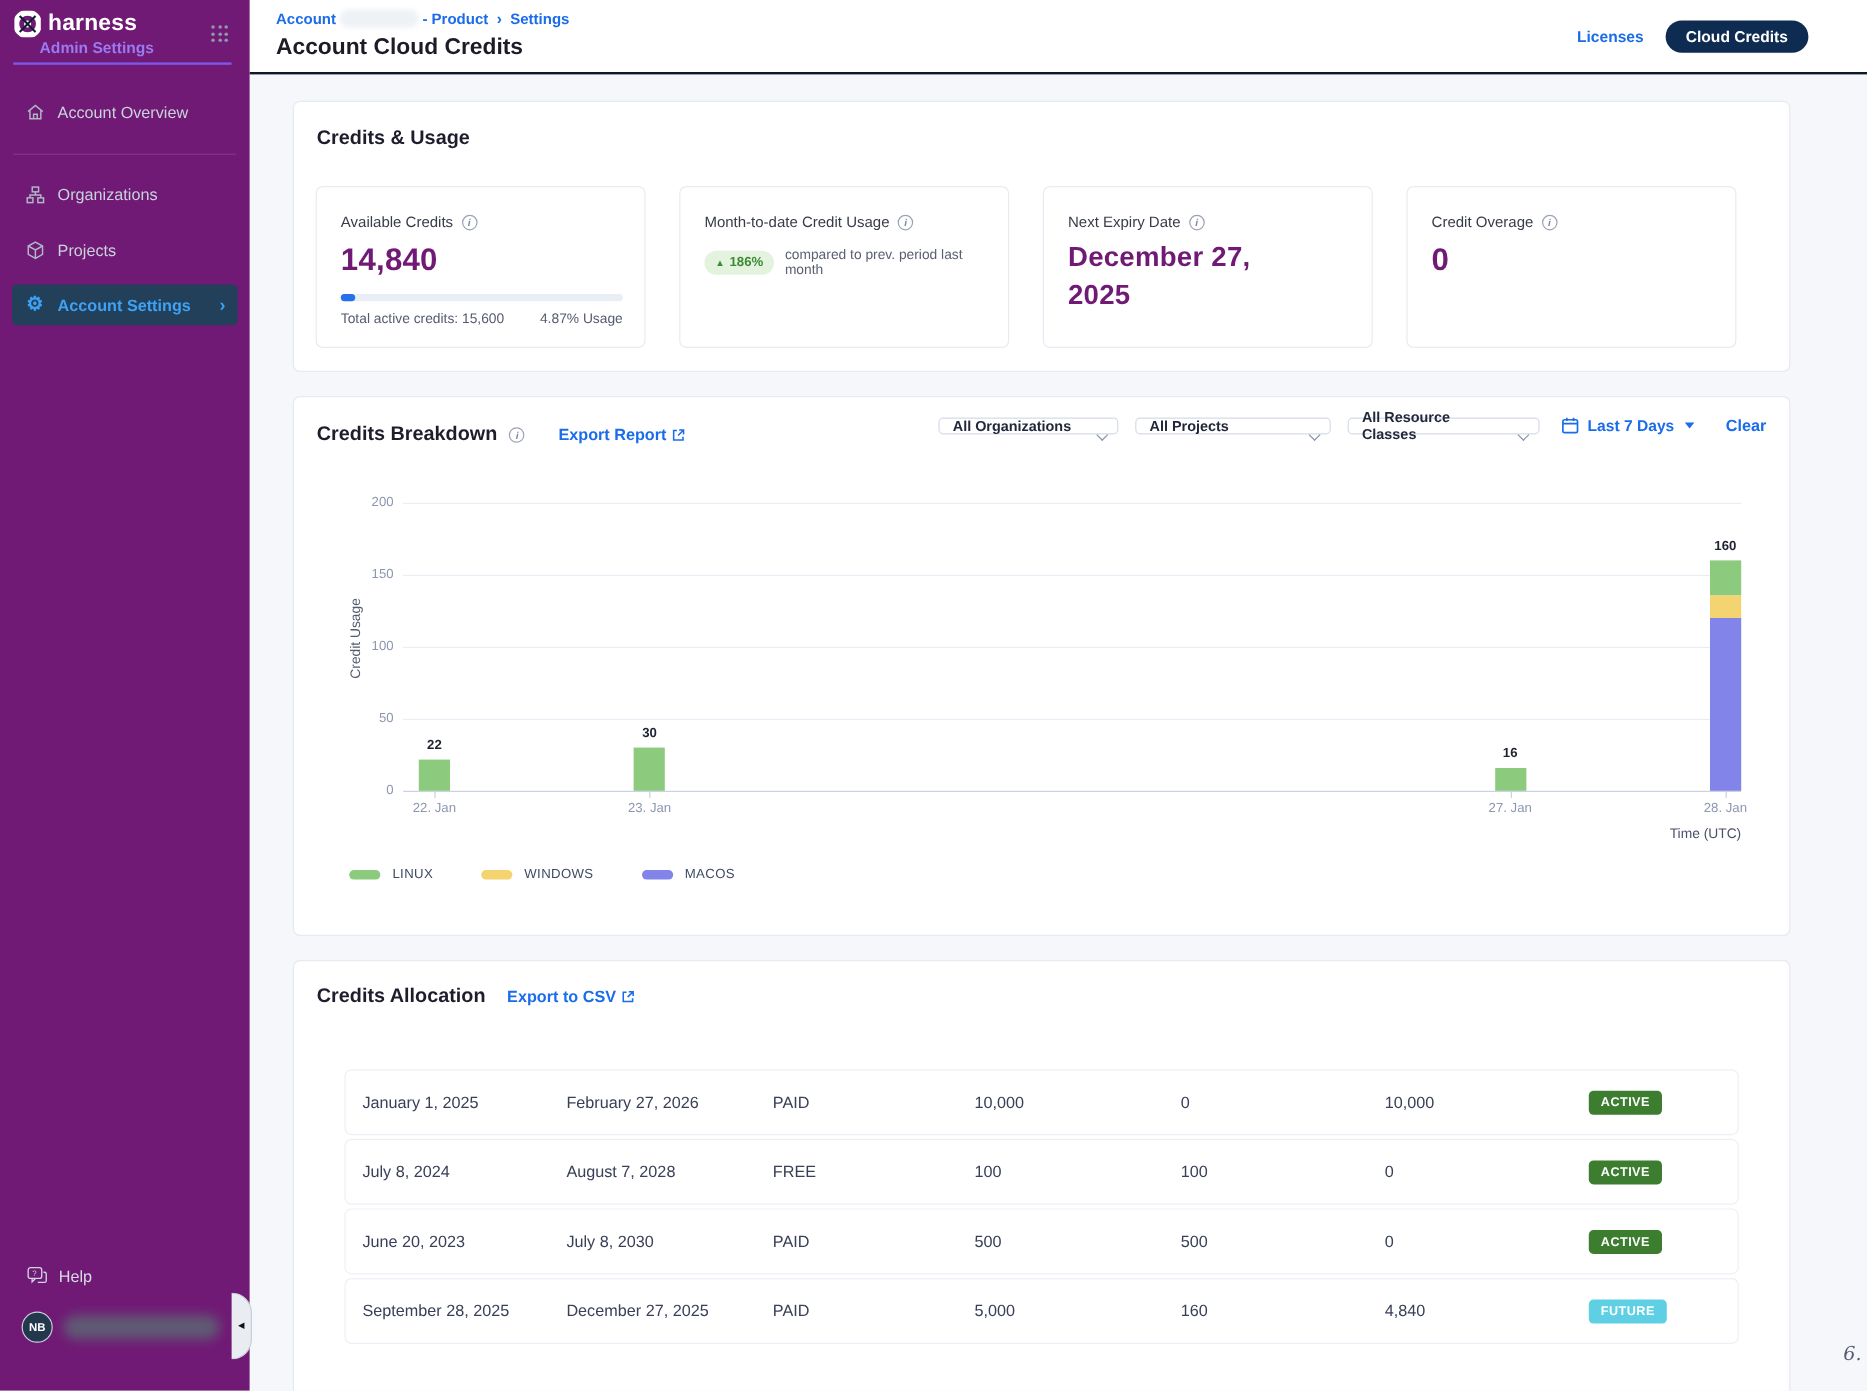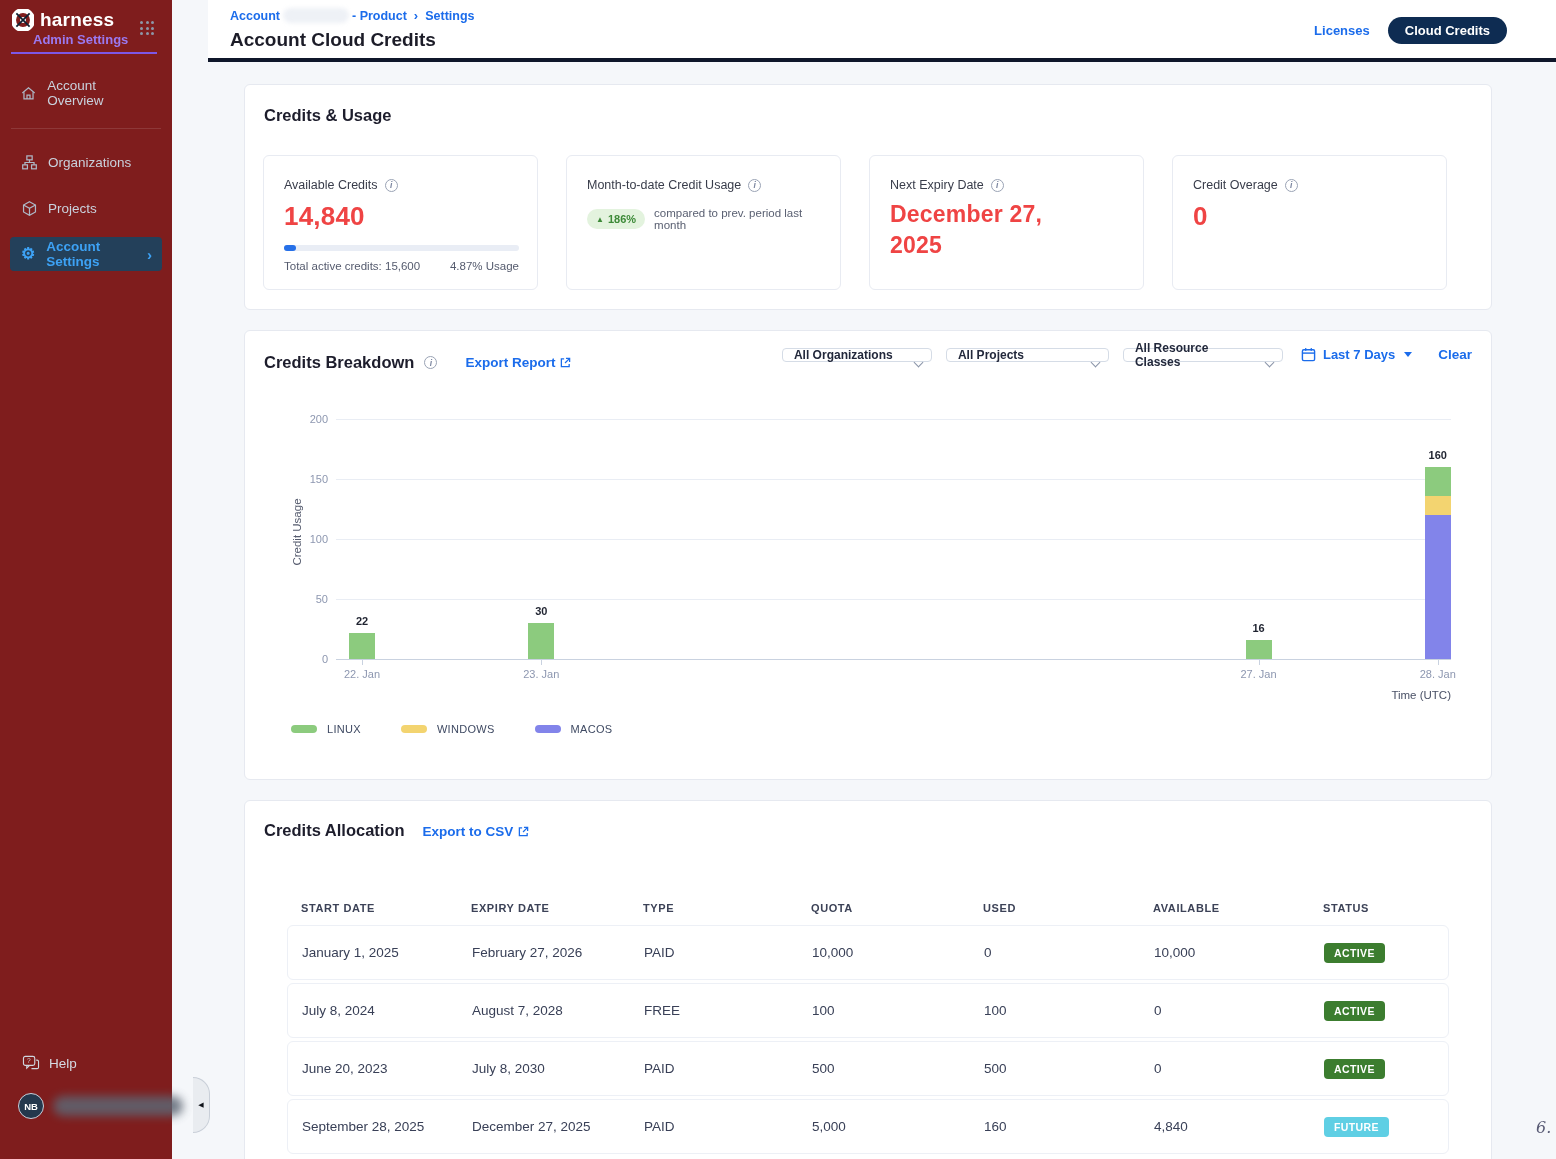--- a/index.html
+++ b/index.html
@@ -1,19 +1,19 @@
 <!DOCTYPE html>
 <html><head>
 <meta charset="utf-8">
 <style>
   * { margin:0; padding:0; box-sizing:border-box; }
   html,body { width:1556px; height:1159px; overflow:hidden; font-family:"Liberation Sans", sans-serif; background:#f5f7fa; position:relative; }
 
   
-  .sidebar { position:absolute; left:0; top:0; width:172px; height:1159px; background:#7f1d1d; z-index:5; }
+  .sidebar { position:absolute; left:0; top:0; width:208px; height:1159px; background:#701a75; z-index:5; }
   .brand-row { position:absolute; left:12px; top:8px; right:12px; height:24px; display:flex; align-items:center; }
   .brand-logo { width:22px; height:22px; margin-right:6px; flex:0 0 auto; }
   .brand-name { color:#ffffff; font-size:19px; font-weight:bold; letter-spacing:.2px; }
   .apps-grid { position:absolute; right:18px; top:21px; display:grid; grid-template-columns:repeat(3,3px); gap:2.5px; cursor:pointer; }
   .apps-grid i { width:3px; height:3px; border-radius:50%; background:#8d97a8; }
   .brand-sub { position:absolute; left:33px; top:32px; font-size:13px; font-weight:bold; color:#9b79f0; }
   .purple-rule { position:absolute; left:11px; right:15px; top:52px; height:2px; background:#7d57e6; }
   .nav { position:absolute; left:0; top:70px; right:0; }
   .nav-item { display:flex; align-items:center; height:34px; margin:2px 10px; padding:0 10px; border-radius:4px; color:#c9d1dc; font-size:13.5px; cursor:pointer; }
   .nav-item .nicon { width:18px; height:18px; margin-right:10px; display:inline-flex; align-items:center; justify-content:center; color:#aeb8c6; }
@@ -28,41 +28,41 @@
   .help-row { display:flex; align-items:center; color:#d5dbe4; font-size:13.5px; margin:6px 0 0 22px; cursor:pointer; }
   .help-row svg { margin-right:9px; }
   .avatar-row { display:flex; align-items:center; margin:22px 0 0 18px; }
   .avatar { width:26px; height:26px; border-radius:50%; background:#24384d; border:1.5px solid #c9d1dc; color:#ffffff; font-size:9.5px; font-weight:bold; display:flex; align-items:center; justify-content:center; }
   .name-blur { width:130px; height:20px; margin-left:9px; border-radius:10px; background:#5d6673; filter:blur(5px); opacity:.85; }
   .collapse-tab { position:absolute; left:193px; top:1077px; width:17px; height:56px; background:#e9ecf0; border:1px solid #c9cfd8; border-left:none; border-radius:0 26px 26px 0; z-index:6; display:flex; align-items:center; justify-content:center; cursor:pointer; }
   .collapse-tab span { font-size:7px; color:#10131a; }
 
   
   .main { position:absolute; left:208px; top:0; width:1348px; height:1159px; }
-  .topbar { position:absolute; left:0; top:0; right:0; height:62px; background:#ffffff; border-bottom:4px solid #0f172a; z-index:2; }
+  .topbar { position:absolute; left:0; top:0; right:0; height:62px; background:#ffffff; border-bottom:2px solid #0f172a; z-index:2; }
   .breadcrumb { position:absolute; left:22px; top:8px; font-size:12.5px; font-weight:600; color:#1b6ceb; display:flex; align-items:center; }
   .breadcrumb .sep { margin:0 7px; font-size:13px; }
   .crumb-blur { display:inline-block; width:66px; height:15px; margin:0 3px; border-radius:8px; background:#eef1f6; filter:blur(2px); }
   .page-title { position:absolute; left:22px; top:29px; font-size:19px; font-weight:bold; color:#1c1c28; }
   .topbar-right { position:absolute; right:49px; top:17px; display:flex; align-items:center; gap:18px; }
   .licenses-link { color:#1b6ceb; font-size:13px; font-weight:bold; cursor:pointer; }
   .cc-pill { background:#0e2c52; color:#ffffff; font-size:13px; font-weight:bold; height:27px; padding:0 17px; border-radius:14px; display:flex; align-items:center; cursor:pointer; }
 
   .content { position:absolute; left:0; top:62px; right:0; bottom:0; background:#f5f7fa; overflow:hidden; }
   .card { position:absolute; left:36px; width:1248px; background:#ffffff; border:1px solid #e6e9f0; border-radius:6px; }
   .card-title { font-size:16.5px; font-weight:bold; color:#1d1d2c; }
 
   
   #sec-usage { top:22px; height:226px; }
   #sec-usage .card-title { position:absolute; left:19px; top:21px; }
   .stat-row { position:absolute; left:18px; top:70px; display:flex; gap:28px; }
   .stat-card { width:275px; height:135px; border:1px solid #e8ebf2; border-radius:6px; padding:22px 20px 16px 20px; display:flex; flex-direction:column; }
   .stat-label-row { display:flex; align-items:center; gap:7px; font-size:12.5px; color:#383c4a; }
   .info-icon { width:13px; height:13px; border:1.2px solid #9aa3b5; border-radius:50%; color:#7c86a0; font-size:8.5px; font-style:italic; font-weight:bold; display:inline-flex; align-items:center; justify-content:center; flex:0 0 auto; }
-  .stat-value { font-size:26px; font-weight:bold; color:#ef4444; margin-top:9px; letter-spacing:.2px; }
+  .stat-value { font-size:26px; font-weight:bold; color:#701a75; margin-top:9px; letter-spacing:.2px; }
   .stat-value.date { font-size:23px; line-height:1.35; margin-top:7px; width:205px; }
   .progress-track { margin-top:13px; width:235px; height:6px; border-radius:3px; background:#e9edf5; position:relative; }
   .progress-fill { position:absolute; left:0; top:0; height:6px; border-radius:3px; background:#2670e8; }
   .stat-footer { display:flex; justify-content:space-between; width:235px; margin-top:9px; font-size:11.5px; color:#555b6e; }
   .trend-row { display:flex; align-items:center; gap:9px; margin-top:15px; }
   .trend-badge { background:#e3f3de; color:#3d8a38; font-size:11px; font-weight:bold; padding:4px 9px; border-radius:10px; display:inline-flex; align-items:center; gap:4px; }
   .trend-badge .up { font-size:8px; }
   .trend-note { font-size:11.5px; color:#5a6072; }
 
   
@@ -350,29 +350,20 @@
         <span class="card-title">Credits Allocation</span>
         <span class="export-link">
           <span>Export to CSV</span>
           <svg width="11" height="11" viewBox="0 0 12 12" fill="none" stroke="#1b6ceb" stroke-width="1.4">
               <path d="M4.5 2 H1.5 V10.5 H10 V7.5"></path>
               <path d="M6.5 1.5 H10.5 V5.5 M10.5 1.5 L5.5 6.5"></path>
             </svg>
         </span>
       </div>
       <div class="table-wrap">
-        <div class="trow thead" id="thead">
-            <div class="th">START DATE</div>
-            <div class="th">EXPIRY DATE</div>
-            <div class="th">TYPE</div>
-            <div class="th">QUOTA</div>
-            <div class="th">USED</div>
-            <div class="th">AVAILABLE</div>
-            <div class="th">STATUS</div>
-          </div>
         <div id="tbody">
             <div class="trow trowcard">
               <div class="tc">January 1, 2025</div>
               <div class="tc">February 27, 2026</div>
               <div class="tc">PAID</div>
               <div class="tc">10,000</div>
               <div class="tc">0</div>
               <div class="tc">10,000</div>
               <div class="tc"><span class="badge" style="background:#3c7d2f">ACTIVE</span></div>
             </div>

